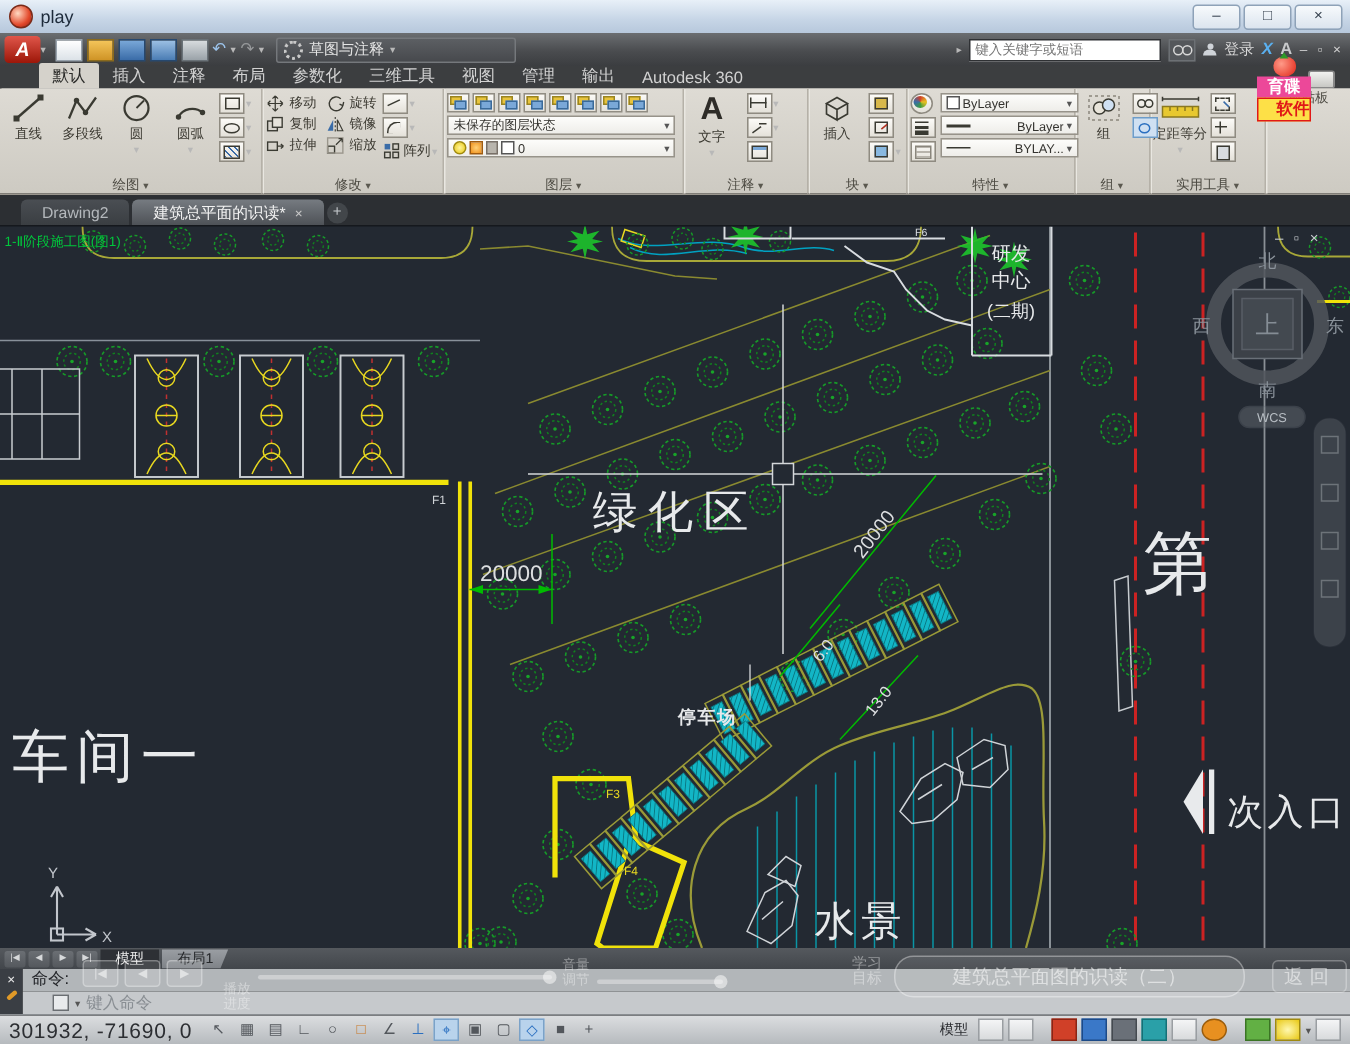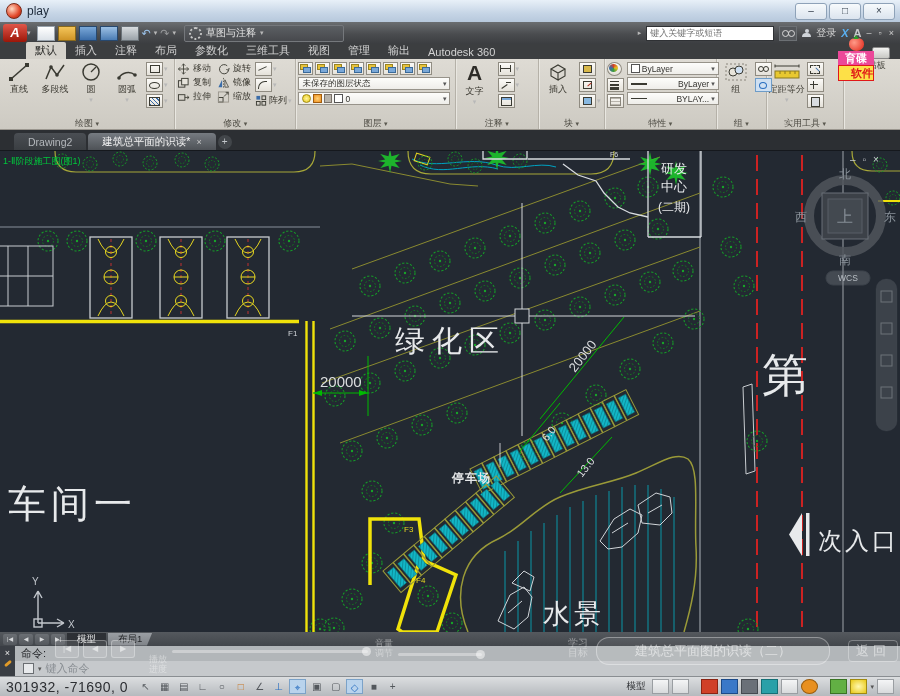--- a/index.html
+++ b/index.html
@@ -114,21 +114,21 @@
   .lnav{width:14px;height:11px;background:linear-gradient(#6b6f74,#54585d);border-radius:2px;color:#d6d8da;font-size:6px;text-align:center;line-height:11px;}
   .ltab{height:13px;font-size:9.5px;padding:0 10px;display:flex;align-items:center;}
   .ltab.model{background:#2d3035;color:#ececec;}
   .ltab.layout{background:linear-gradient(#9a9ea3,#7e8287);color:#26282b;clip-path:polygon(0 0,100% 0,88% 100%,0 100%);}
 
   
   #cmd-side{left:0;top:646px;width:15px;height:30px;background:#3a3e44;z-index:5;text-align:center;}
   #cmd-side .cx{display:block;color:#e8e8e8;font-size:9px;line-height:14px;}
   #cmd-side .wr{display:block;margin:2px auto 0;width:8px;height:3px;background:#e09a28;transform:rotate(-40deg);border-radius:2px;}
   #cmd1{left:15px;top:646px;width:885px;height:15px;background:#b2b6b9;font-size:11px;color:#24262a;line-height:15px;padding-left:6px;box-sizing:border-box;}
-  #cmd2{left:15px;top:661px;width:885px;height:15px;background:#c6c9cc;display:flex;align-items:center;gap:4px;padding-left:8px;box-sizing:border-box;}
+  #cmd2{left:15px;top:661px;width:885px;height:15px;background:#c6c9cc;display:flex;align-items:center;gap:4px;padding-left:20px;box-sizing:border-box;}
   #cmd2 .cbox{width:9px;height:9px;border:1px solid #6a6e72;background:#e8eaec;}
   #cmd2 .cph{font-size:11px;color:#898e93;}
 
   
   .ovl{z-index:40;color:rgba(255,255,255,.5);}
   .ov-btn{width:22px;height:16px;border:1px solid rgba(255,255,255,.3);border-radius:3px;
      background:rgba(255,255,255,.12);font-size:8px;color:rgba(255,255,255,.55);text-align:center;line-height:15px;}
   .ov-lab{font-size:9px;line-height:10px;color:rgba(255,255,255,.4);text-align:center;}
   .ov-slider{height:3px;background:rgba(255,255,255,.35);border-radius:2px;position:relative;}
   .ov-slider::after{content:"";position:absolute;right:-3px;top:-3px;width:9px;height:9px;border-radius:50%;background:rgba(255,255,255,.5);}

